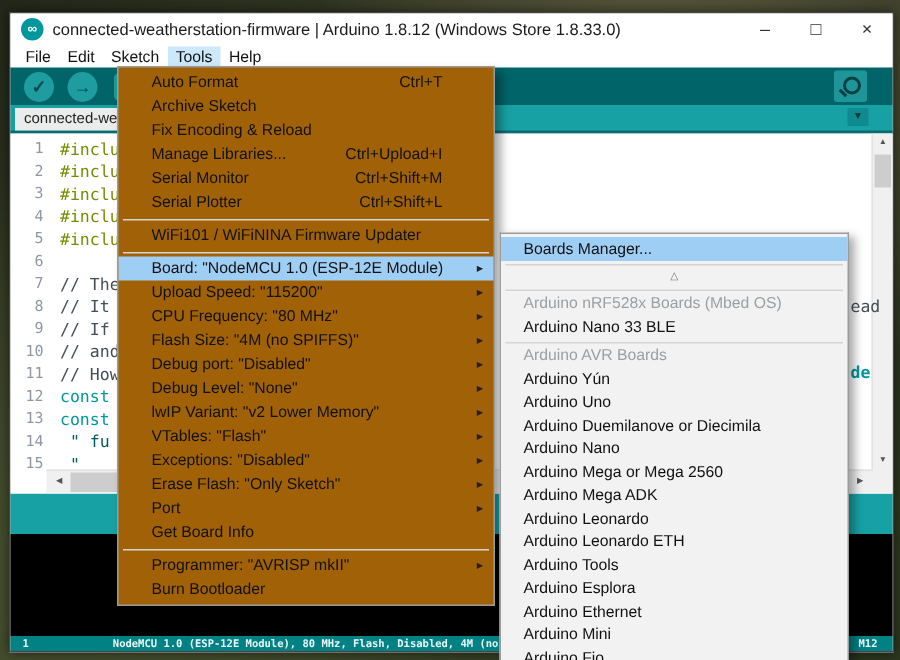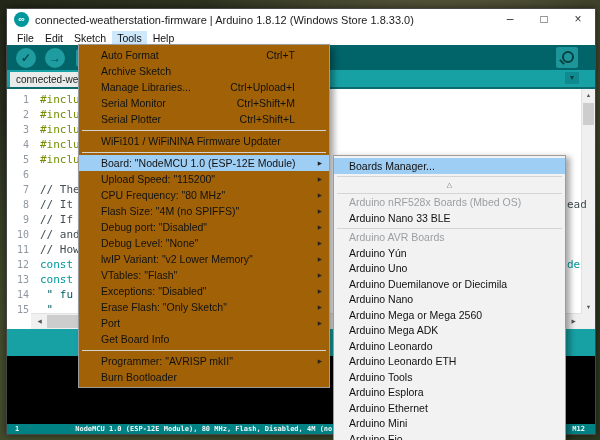--- a/index.html
+++ b/index.html
@@ -194,41 +194,44 @@
       <div class="thumb"></div>
       <div class="arr down">▼</div>
     </div>
     <div class="hsb">
       <div class="arr l">◀</div>
       <div class="thumb"></div>
       <div class="arr r">▶</div>
     </div>
     <div class="corner"></div>
   <span class="frag com" style="left: 560px; top: 108px;">ead</span>
-      <span class="frag kw" style="left: 560px; top: 168px;">de</span>
+      <span class="frag kw" style="left: 560px; top: 152px; font-weight: bold;">de</span>
     </div>
 
   <div class="msg-strip"></div>
   <div class="console"></div>
 
   <div class="statusbar">
     <span class="sb-line">1</span>
     <span class="sb-text">NodeMCU 1.0 (ESP-12E Module), 80 MHz, Flash, Disabled, 4M (no S</span>
     <span class="sb-right">M12</span>
   </div>
 
 </div>
 
 <div class="menu-panel">
     <div class="menu-row">
       <span class="m-label">Auto Format</span>
       <span class="m-short">Ctrl+T</span>
     </div>
     <div class="menu-row">
       <span class="m-label">Archive Sketch</span>
+    </div>
+    <div class="menu-row">
+      <span class="m-label">Fix Encoding &amp; Reload</span>
     </div>
     <div class="menu-row">
       <span class="m-label">Manage Libraries...</span>
       <span class="m-short">Ctrl+Upload+I</span>
     </div>
     <div class="menu-row">
       <span class="m-label">Serial Monitor</span>
       <span class="m-short">Ctrl+Shift+M</span>
     </div>
     <div class="menu-row">

